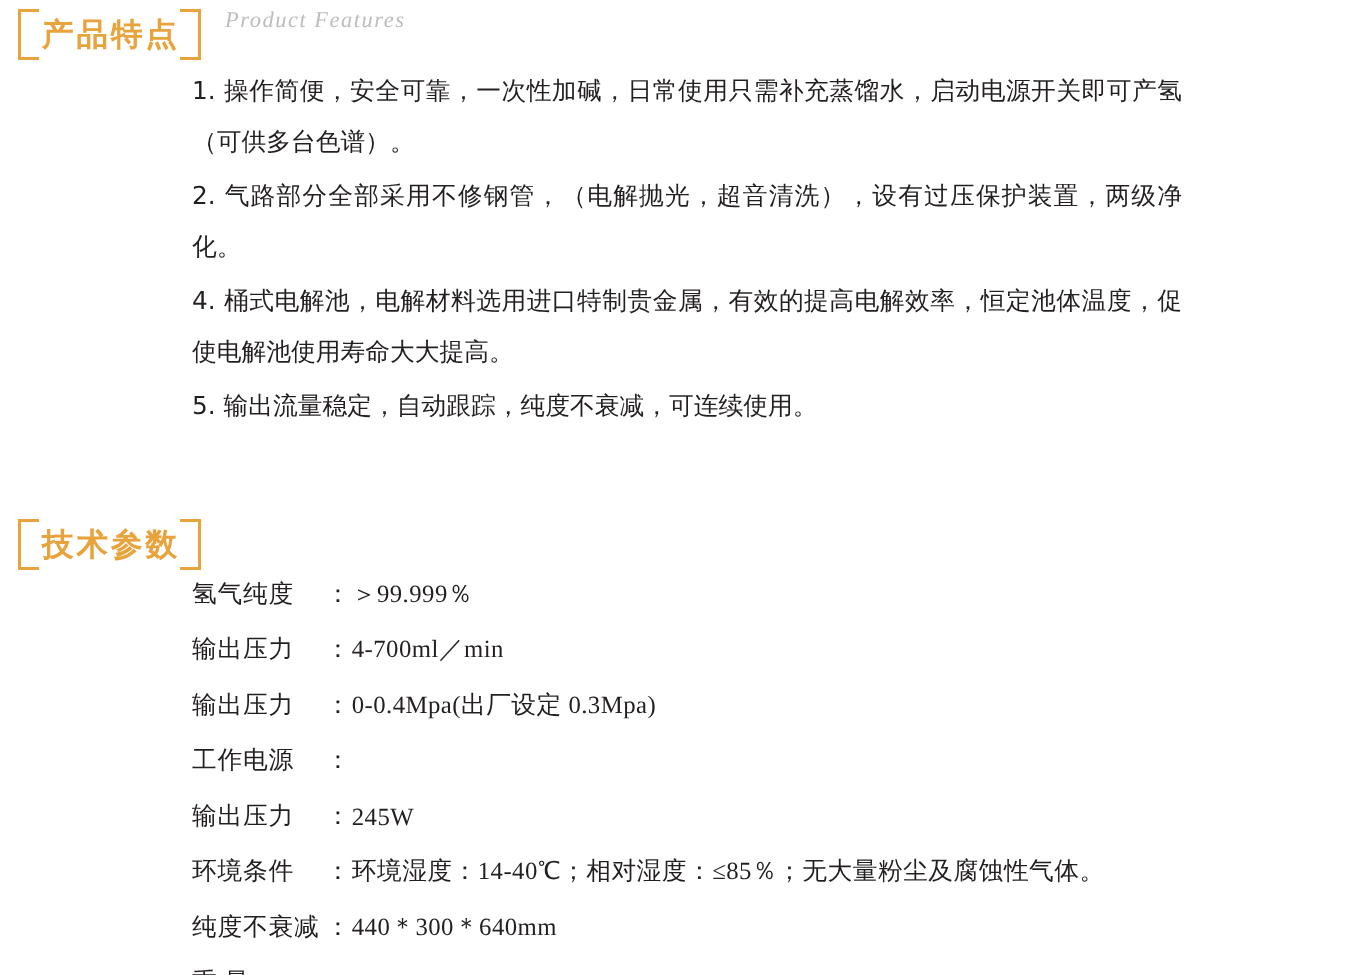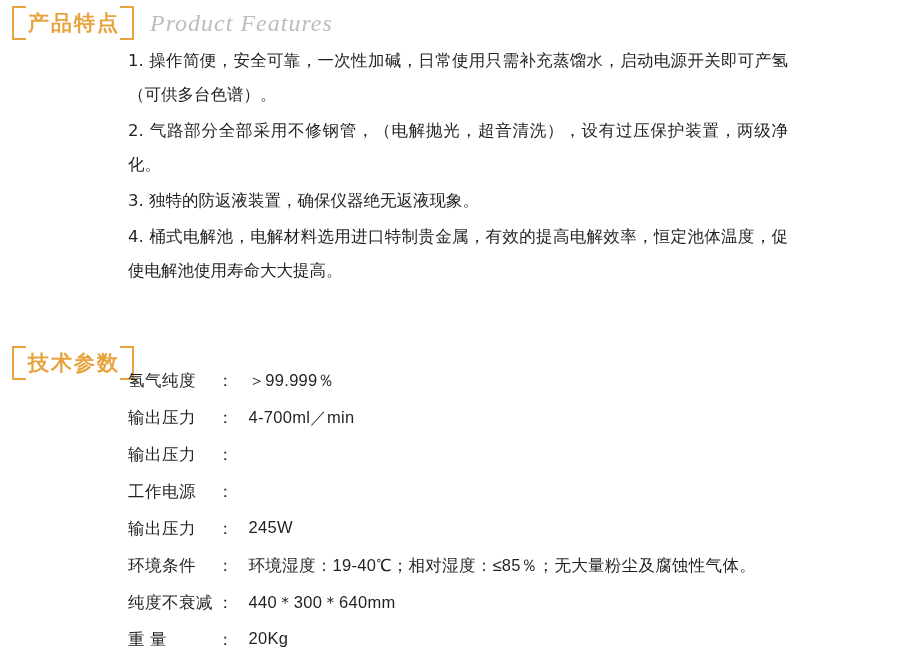--- a/index.html
+++ b/index.html
@@ -19,21 +19,20 @@
   .page {
     position: relative;
     width: 900px;
     height: 650px;
   }
 
   
   .section-head {
     position: absolute;
     display: flex;
-    align-items: center;
     height: 34px;
   }
   #features-head { left: 12px; top: 6px; }
   #specs-head    { left: 12px; top: 346px; }
 
   .head-frame {
     position: relative;
     display: flex;
     align-items: center;
     height: 34px;
@@ -68,21 +67,21 @@
     letter-spacing: 2px;
     color: #e8a33d;
     white-space: nowrap;
     line-height: 1;
   }
 
   .head-en {
     margin-left: 16px;
     font-family: "Liberation Serif", serif;
     font-style: italic;
-    font-size: 24px;
+    font-size: 15px;
     letter-spacing: 1px;
     color: #bdbdbd;
     white-space: nowrap;
   }
 
   
   .features {
     position: absolute;
     left: 128px;
     top: 44px;
@@ -99,56 +98,55 @@
 
   
   .specs {
     position: absolute;
     left: 128px;
     top: 370px;
     width: 700px;
   }
   .spec-row {
     display: flex;
-    align-items: flex-start;
+    align-items: flex-end;
     height: 37px;
-    font-family: Liberation Sans, sans-serif;
+    font-family: Liberation Serif, serif;
     font-size: 16.5px;
     color: #231f20;
     white-space: nowrap;
   }
   .spec-label {
     min-width: 88px;
     letter-spacing: 0.5px;
   }
   .spec-sep {
     padding: 0 1px;
   }
   .spec-value {
     letter-spacing: 0.3px;
-    margin-left: 14px;
   }
 </style>
 </head>
 <body>
 
 <div class="page">
 
   <div class="section-head" id="features-head">
     <div class="head-frame">
       <span class="head-cn">产品特点</span>
     </div>
     <span class="head-en">Product  Features</span>
   </div>
 
   <div class="features">
     <div class="feature-item">1. 操作简便，安全可靠，一次性加碱，日常使用只需补充蒸馏水，启动电源开关即可产氢（可供多台色谱）。</div>
     <div class="feature-item">2. 气路部分全部采用不修钢管，（电解抛光，超音清洗），设有过压保护装置，两级净化。</div>
-    <div class="feature-item">3. 独特的防返液装置，确保仪器绝无返液现象。</div>
     <div class="feature-item">4. 桶式电解池，电解材料选用进口特制贵金属，有效的提高电解效率，恒定池体温度，促使电解池使用寿命大大提高。</div>
+    <div class="feature-item">5. 输出流量稳定，自动跟踪，纯度不衰减，可连续使用。</div>
   </div>
 
   <div class="section-head" id="specs-head">
     <div class="head-frame">
       <span class="head-cn">技术参数</span>
     </div>
   </div>
 
   <div class="specs">
 
@@ -160,37 +158,38 @@
 
     <div class="spec-row">
       <span class="spec-label">输出压力</span>
       <span class="spec-sep">：</span>
       <span class="spec-value">4-700ml／min</span>
     </div>
 
     <div class="spec-row">
       <span class="spec-label">输出压力</span>
       <span class="spec-sep">：</span>
+      <span class="spec-value">0-0.4Mpa(出厂设定 0.3Mpa)</span>
     </div>
 
     <div class="spec-row">
       <span class="spec-label">工作电源</span>
       <span class="spec-sep">：</span>
     </div>
 
     <div class="spec-row">
       <span class="spec-label">输出压力</span>
       <span class="spec-sep">：</span>
       <span class="spec-value">245W</span>
     </div>
 
     <div class="spec-row">
       <span class="spec-label">环境条件</span>
       <span class="spec-sep">：</span>
-      <span class="spec-value">环境湿度：19-40℃；相对湿度：≤85％；无大量粉尘及腐蚀性气体。</span>
+      <span class="spec-value">环境湿度：14-40℃；相对湿度：≤85％；无大量粉尘及腐蚀性气体。</span>
     </div>
 
     <div class="spec-row">
       <span class="spec-label">纯度不衰减</span>
       <span class="spec-sep">：</span>
       <span class="spec-value">440＊300＊640mm</span>
     </div>
 
     <div class="spec-row">
       <span class="spec-label">重  量</span>

